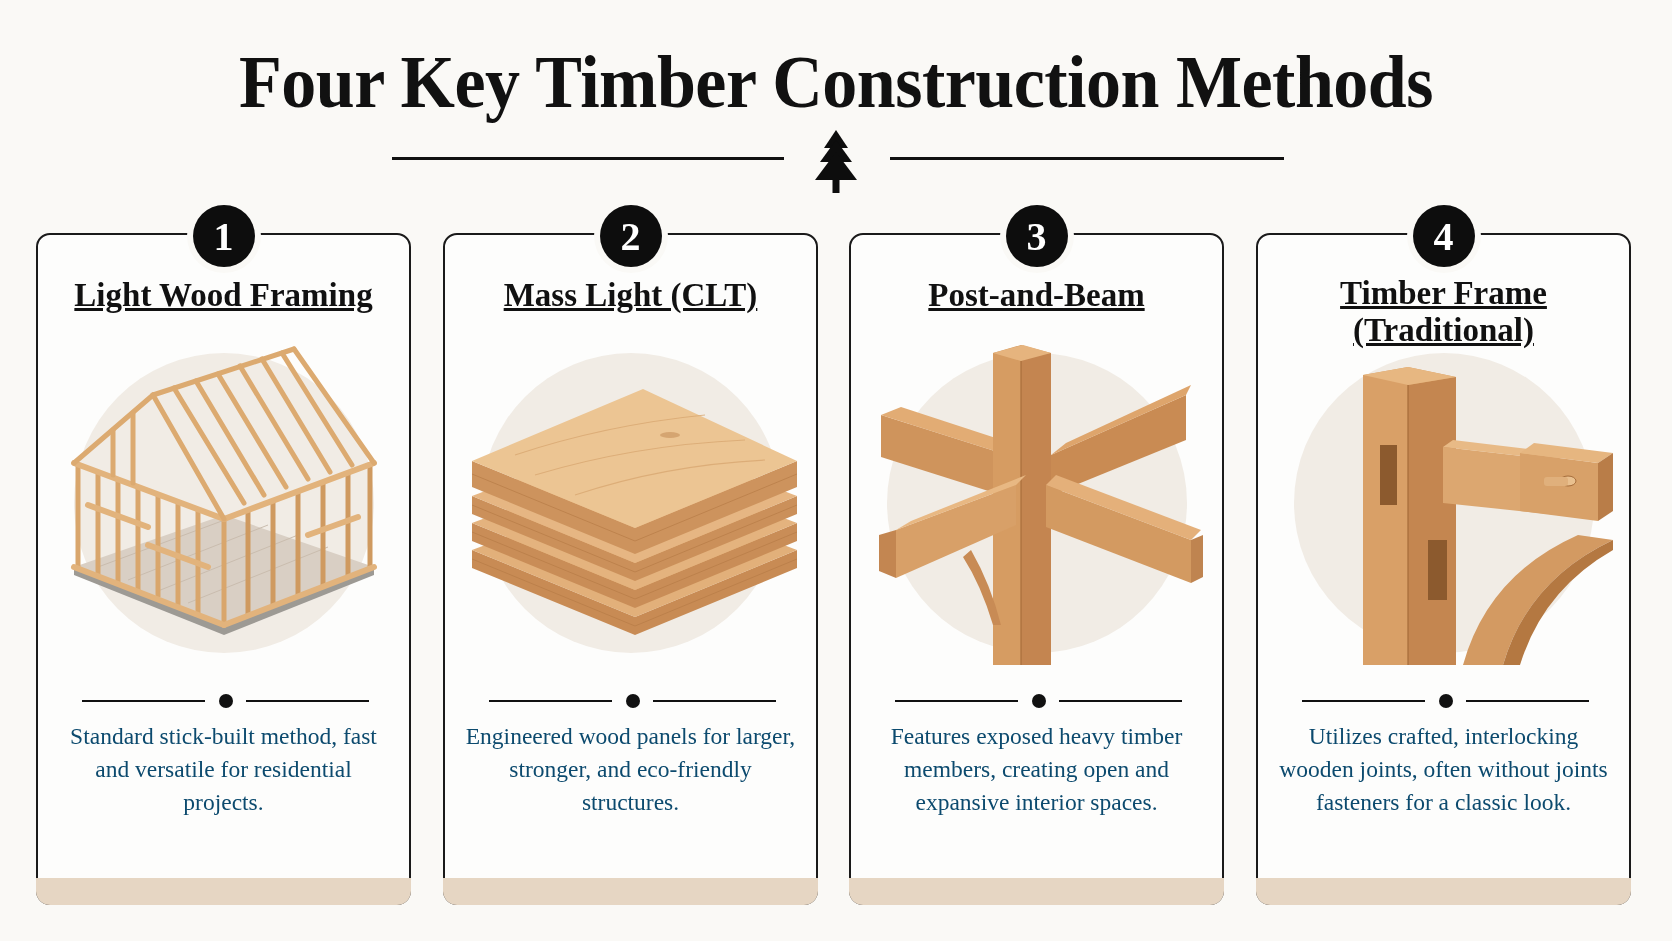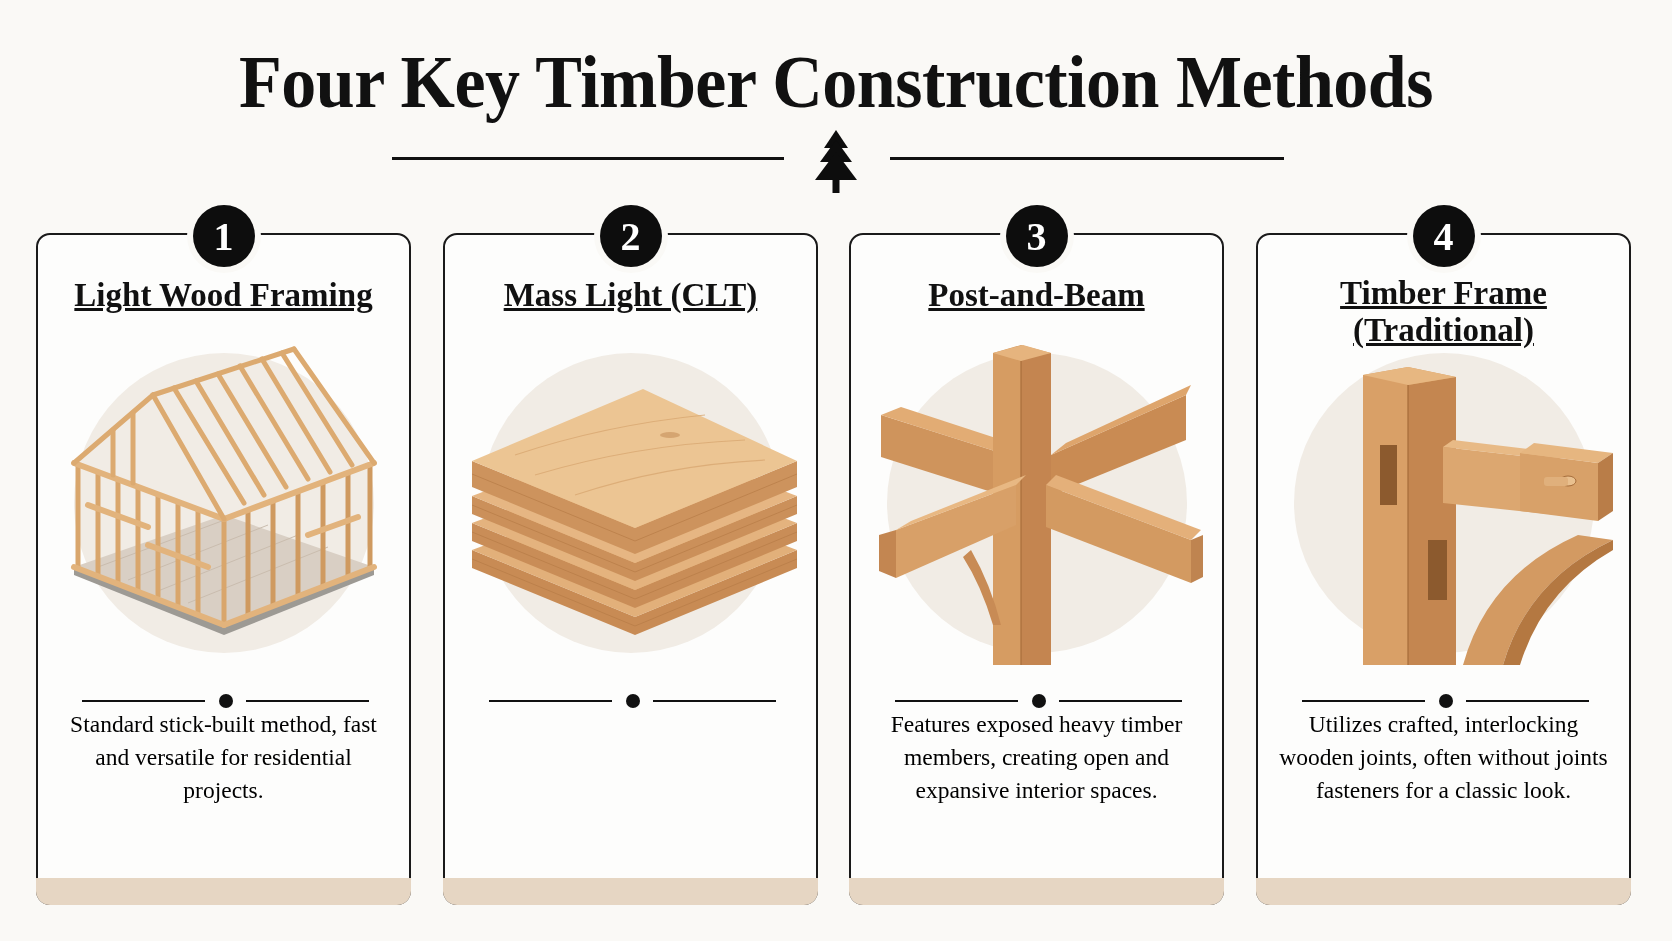--- a/index.html
+++ b/index.html
@@ -55,22 +55,22 @@
   .divider .line-l, .divider .line-r {
     position: absolute; top: 5px; height: 2px; background: #111;
   }
   .divider .line-l { left: 0; width: 43%; }
   .divider .line-r { right: 0; width: 43%; }
   .divider .dot {
     position: absolute; left: 50%; margin-left: -7px; top: -1px;
     width: 14px; height: 14px; border-radius: 50%; background: #111;
   }
   .card-desc {
-    position: absolute; left: 18px; right: 18px; top: 473px;
-    text-align: center; font-size: 23.5px; line-height: 33px; color: #000000;
+    position: absolute; left: 18px; right: 18px; top: 485px;
+    text-align: center; font-size: 23.5px; line-height: 33px; color: #0c4a6e;
   }
 </style>
 </head>
 <body>
 
 <div class="title" data-name="page-title">Four Key Timber Construction Methods</div>
 <div class="title-rule" style="left:392px;width:392px;" data-name="title-rule-left"></div>
 <div class="title-rule" style="left:890px;width:394px;" data-name="title-rule-right"></div>
 <svg class="tree" viewBox="0 0 50 64" data-name="pine-tree-icon">
   <polygon points="25,0 13,18 37,18" fill="#0d0d0d"></polygon>
@@ -185,20 +185,21 @@
         <line x1="27" y1="224" x2="190" y2="291"></line>
           <line x1="190" y1="291" x2="352" y2="224"></line>
       </g>
     </g>
   </svg>
   <div class="divider" data-name="card-divider">
     <div class="line-l"></div>
       <div class="dot"></div>
       <div class="line-r"></div>
   </div>
+  <div class="card-desc" data-name="card-description">Engineered wood panels for larger, stronger, and eco-friendly structures.</div>
   <div class="card-footer" data-name="card-footer-band"></div>
 </div>
 
 <div class="card" style="left:849px;" data-name="method-card-post-and-beam">
   <div class="badge" data-name="step-badge">3</div>
   <div class="card-title" data-name="card-title">Post-and-Beam</div>
   <div class="illus-circle" data-name="illustration-backdrop"></div>
   <svg class="illus" viewBox="0 0 375 330" data-name="post-beam-joint-illustration">
 
     <polygon points="30,80 150,118 150,160 30,122" fill="#cf945c"></polygon>

